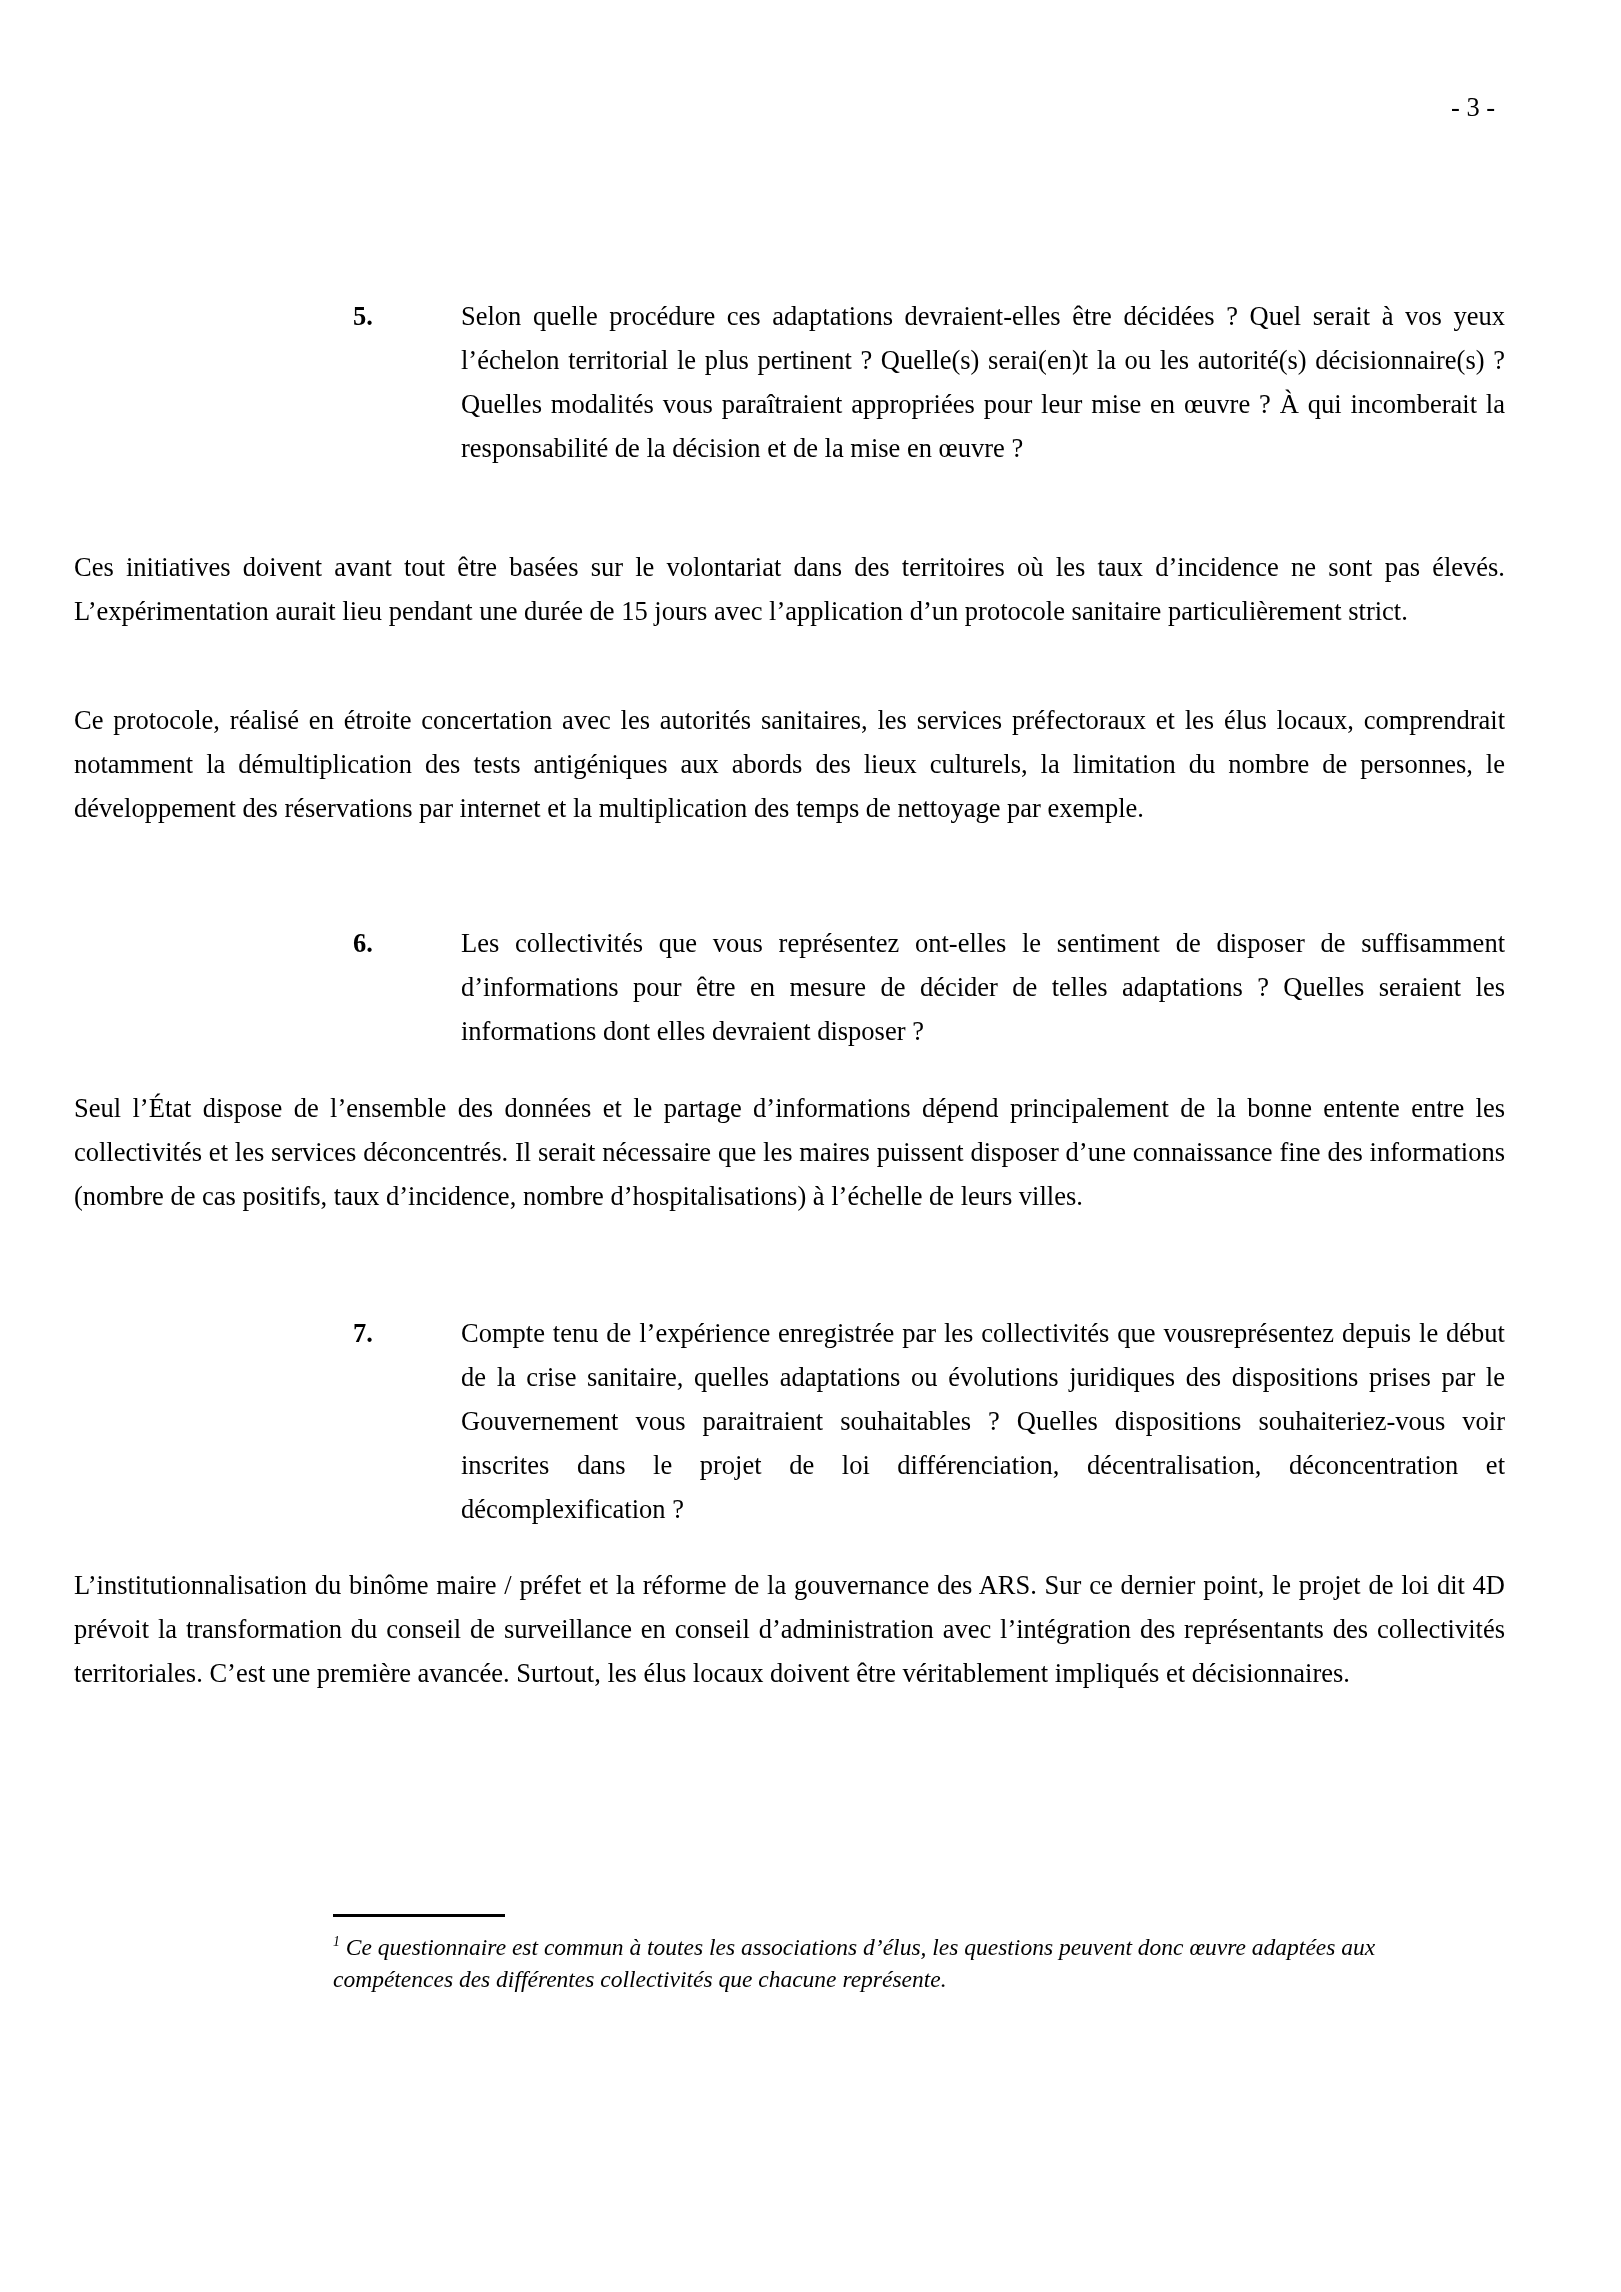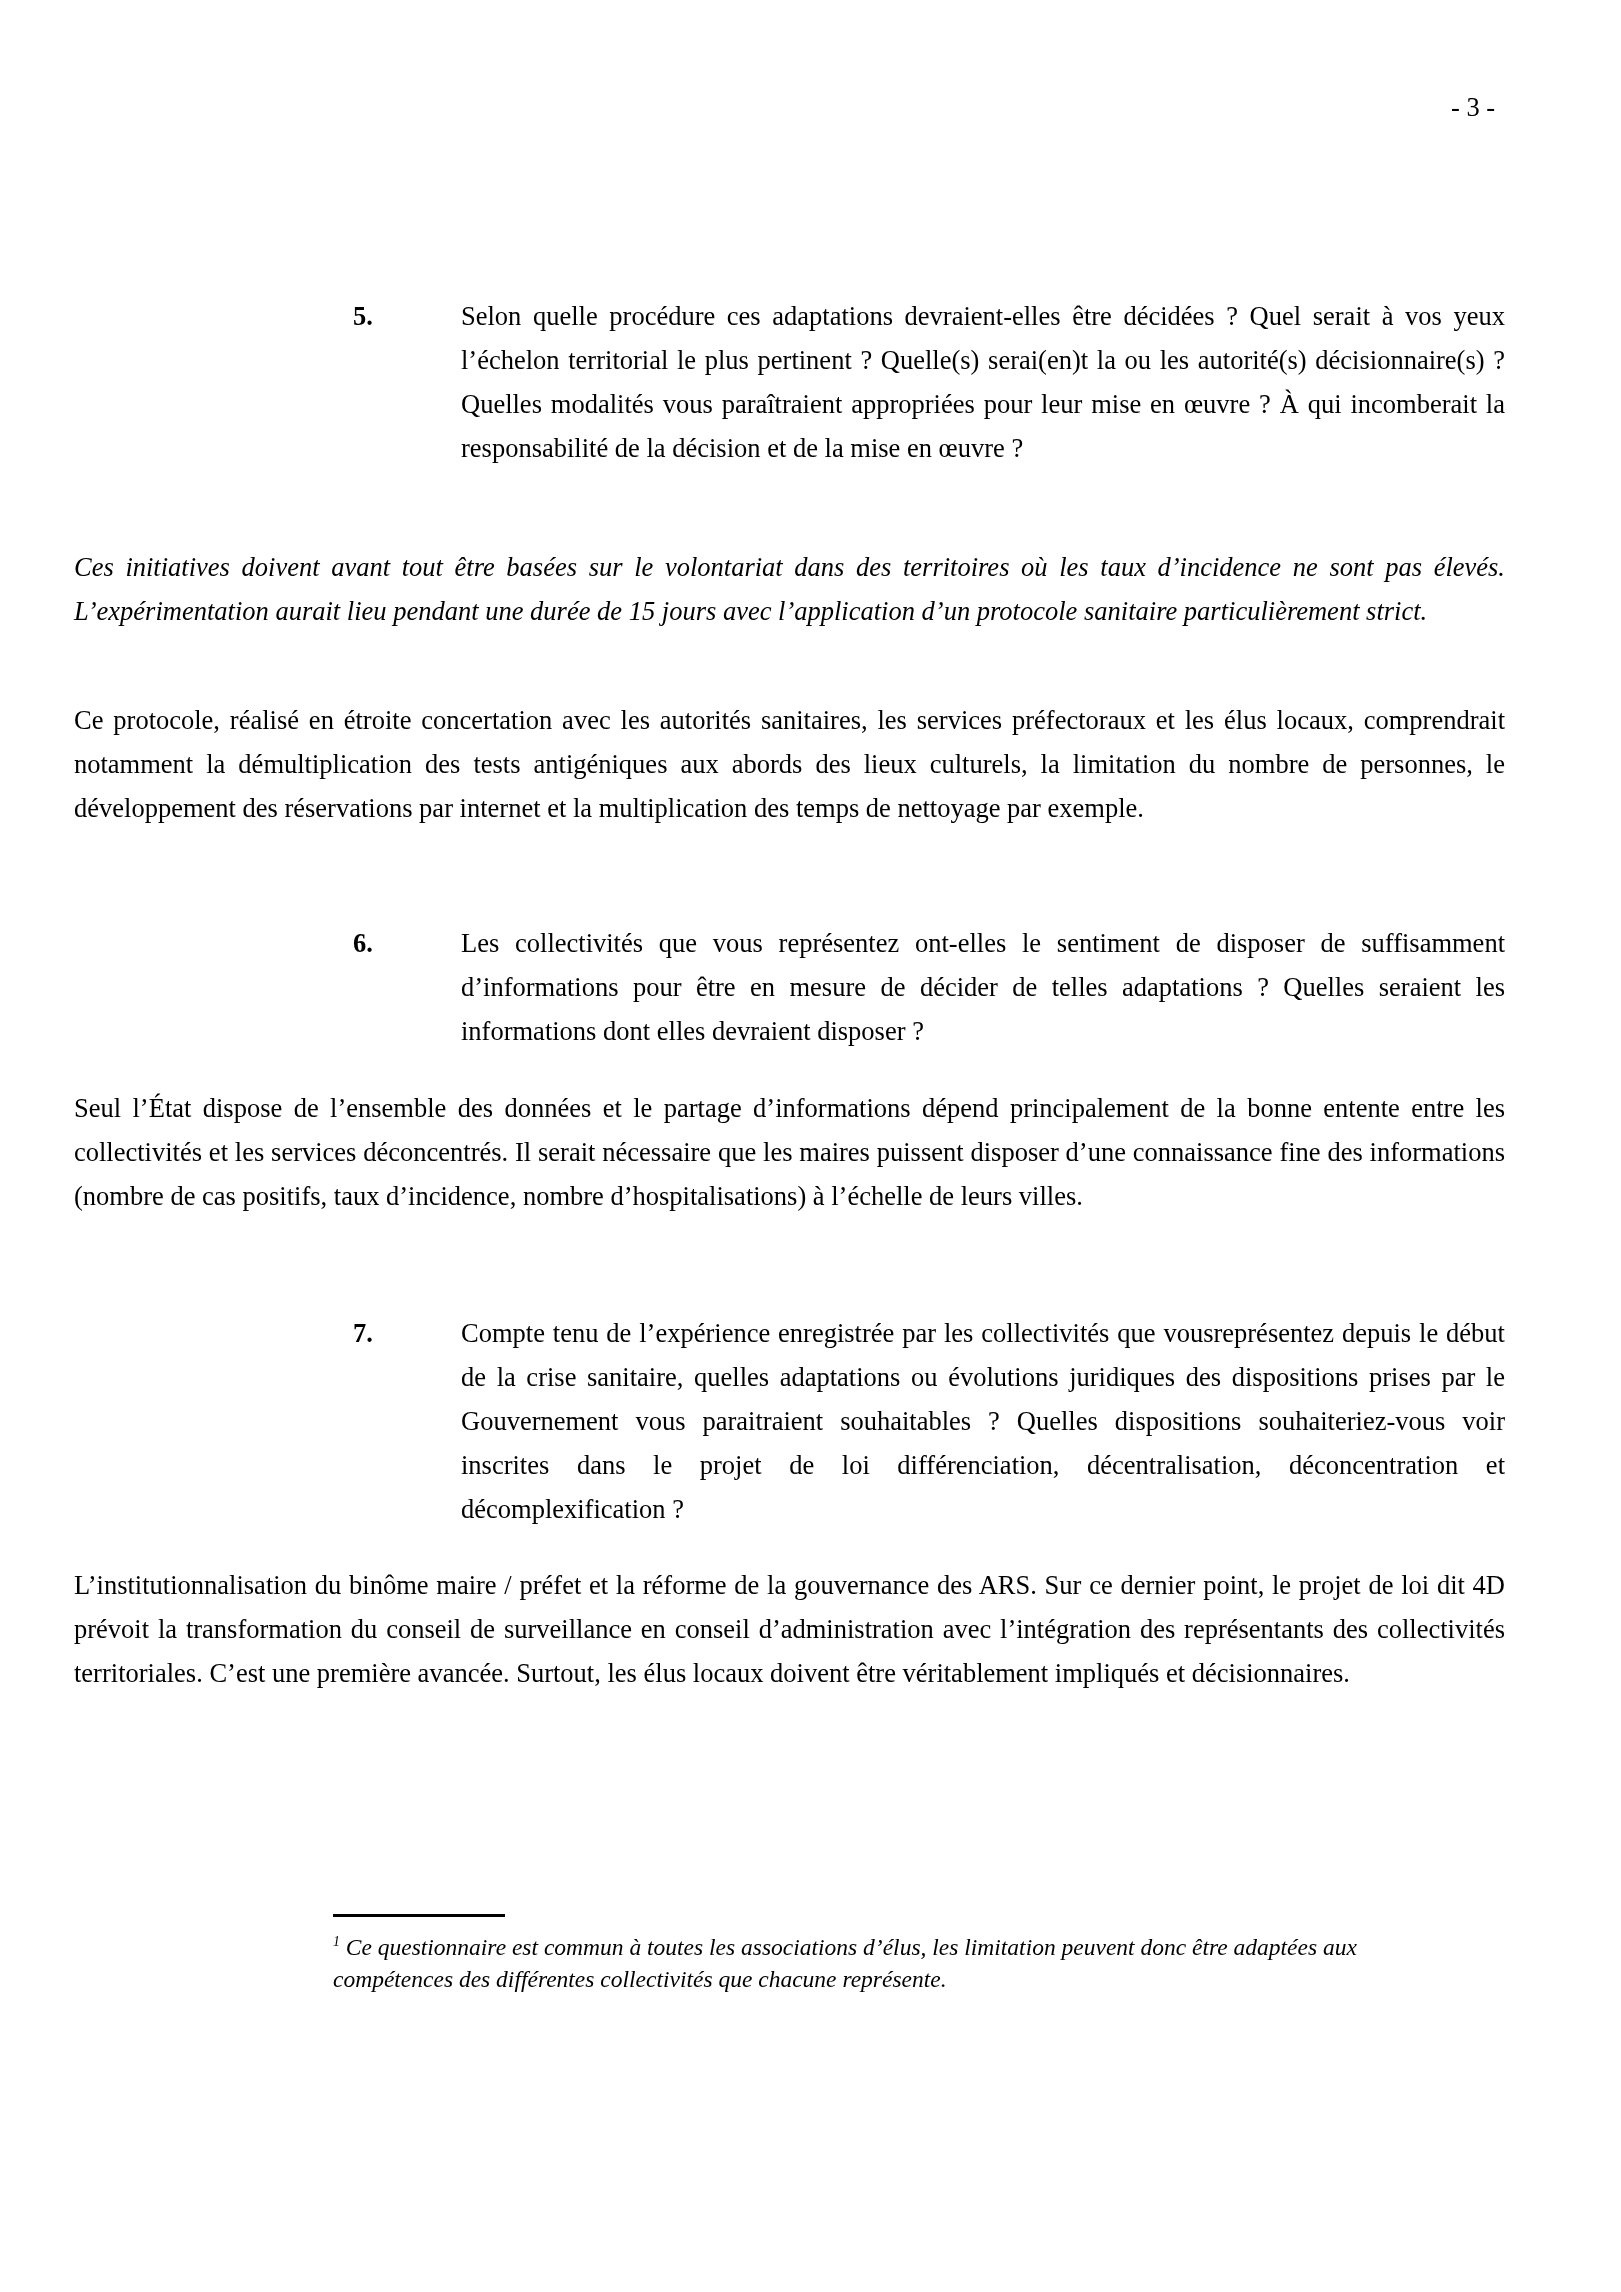--- a/index.html
+++ b/index.html
@@ -17,32 +17,32 @@
 </head>
 <body>
 
 <div class="page-number">- 3 -</div>
 
 <div class="q" style="top:294px;">
   <span class="num">5.</span>
   <div class="text">Selon quelle procédure ces adaptations devraient-elles être décidées ? Quel serait à vos yeux l’échelon territorial le plus pertinent ? Quelle(s) serai(en)t la ou les autorité(s) décisionnaire(s) ? Quelles modalités vous paraîtraient appropriées pour leur mise en œuvre ?  À qui incomberait la responsabilité de la décision et de la mise en œuvre ?</div>
 </div>
 
-<div class="p" style="top:545px;font-style:italic;">Ces initiatives doivent avant tout être basées sur le volontariat dans des territoires où les taux d’incidence ne sont pas élevés. L’expérimentation aurait lieu pendant une durée de 15 jours avec l’application d’un protocole sanitaire particulièrement strict.</div>
+<div class="p" style="top:545px;">Ces initiatives doivent avant tout être basées sur le volontariat dans des territoires où les taux d’incidence ne sont pas élevés. L’expérimentation aurait lieu pendant une durée de 15 jours avec l’application d’un protocole sanitaire particulièrement strict.</div>
 <div class="p" style="top:698px;">Ce protocole, réalisé en étroite concertation avec les autorités sanitaires, les services préfectoraux et les élus locaux, comprendrait notamment la démultiplication des tests antigéniques aux abords des lieux culturels, la limitation du nombre de personnes, le développement des réservations par internet et la multiplication des temps de nettoyage par exemple.</div>
 
 <div class="q" style="top:921px;">
   <span class="num">6.</span>
   <div class="text">Les collectivités que vous représentez ont-elles le sentiment de disposer de suffisamment d’informations pour être en mesure de décider de  telles adaptations ? Quelles seraient les informations dont elles devraient disposer ?</div>
 </div>
 
 <div class="p" style="top:1086px;">Seul l’État dispose de l’ensemble des données et le partage d’informations dépend principalement de la bonne entente entre les collectivités et les services déconcentrés. Il serait nécessaire que les maires puissent disposer d’une connaissance fine des informations (nombre de cas positifs, taux d’incidence, nombre d’hospitalisations) à l’échelle de leurs villes.</div>
 
 <div class="q" style="top:1311px;">
   <span class="num">7.</span>
   <div class="text">Compte tenu de l’expérience enregistrée par les collectivités que vousreprésentez depuis le début de la crise sanitaire, quelles adaptations  ou évolutions juridiques des dispositions prises par le Gouvernement vous paraitraient souhaitables ? Quelles dispositions souhaiteriez-vous voir inscrites dans le projet de loi différenciation, décentralisation, déconcentration et décomplexification ?</div>
 </div>
 
 <div class="p" style="top:1563px;">L’institutionnalisation du binôme maire / préfet et la réforme de la gouvernance des ARS. Sur ce dernier point, le projet de loi dit 4D prévoit la transformation du conseil de surveillance en conseil d’administration avec l’intégration des représentants des collectivités territoriales. C’est une première avancée. Surtout, les élus locaux doivent être véritablement impliqués et décisionnaires.</div>
 
 <div class="footnote-rule"></div>
-<div class="footnote"><sup>1</sup><span> Ce questionnaire est commun à toutes les associations d’élus, les limitation peuvent donc  être adaptées aux compétences des différentes collectivités que chacune représente.</span></div>
+<div class="footnote"><sup>1</sup><span> Ce questionnaire est commun à toutes les associations d’élus, les questions peuvent donc  œuvre adaptées aux compétences des différentes collectivités que chacune représente.</span></div>
 
 
 </body></html>

